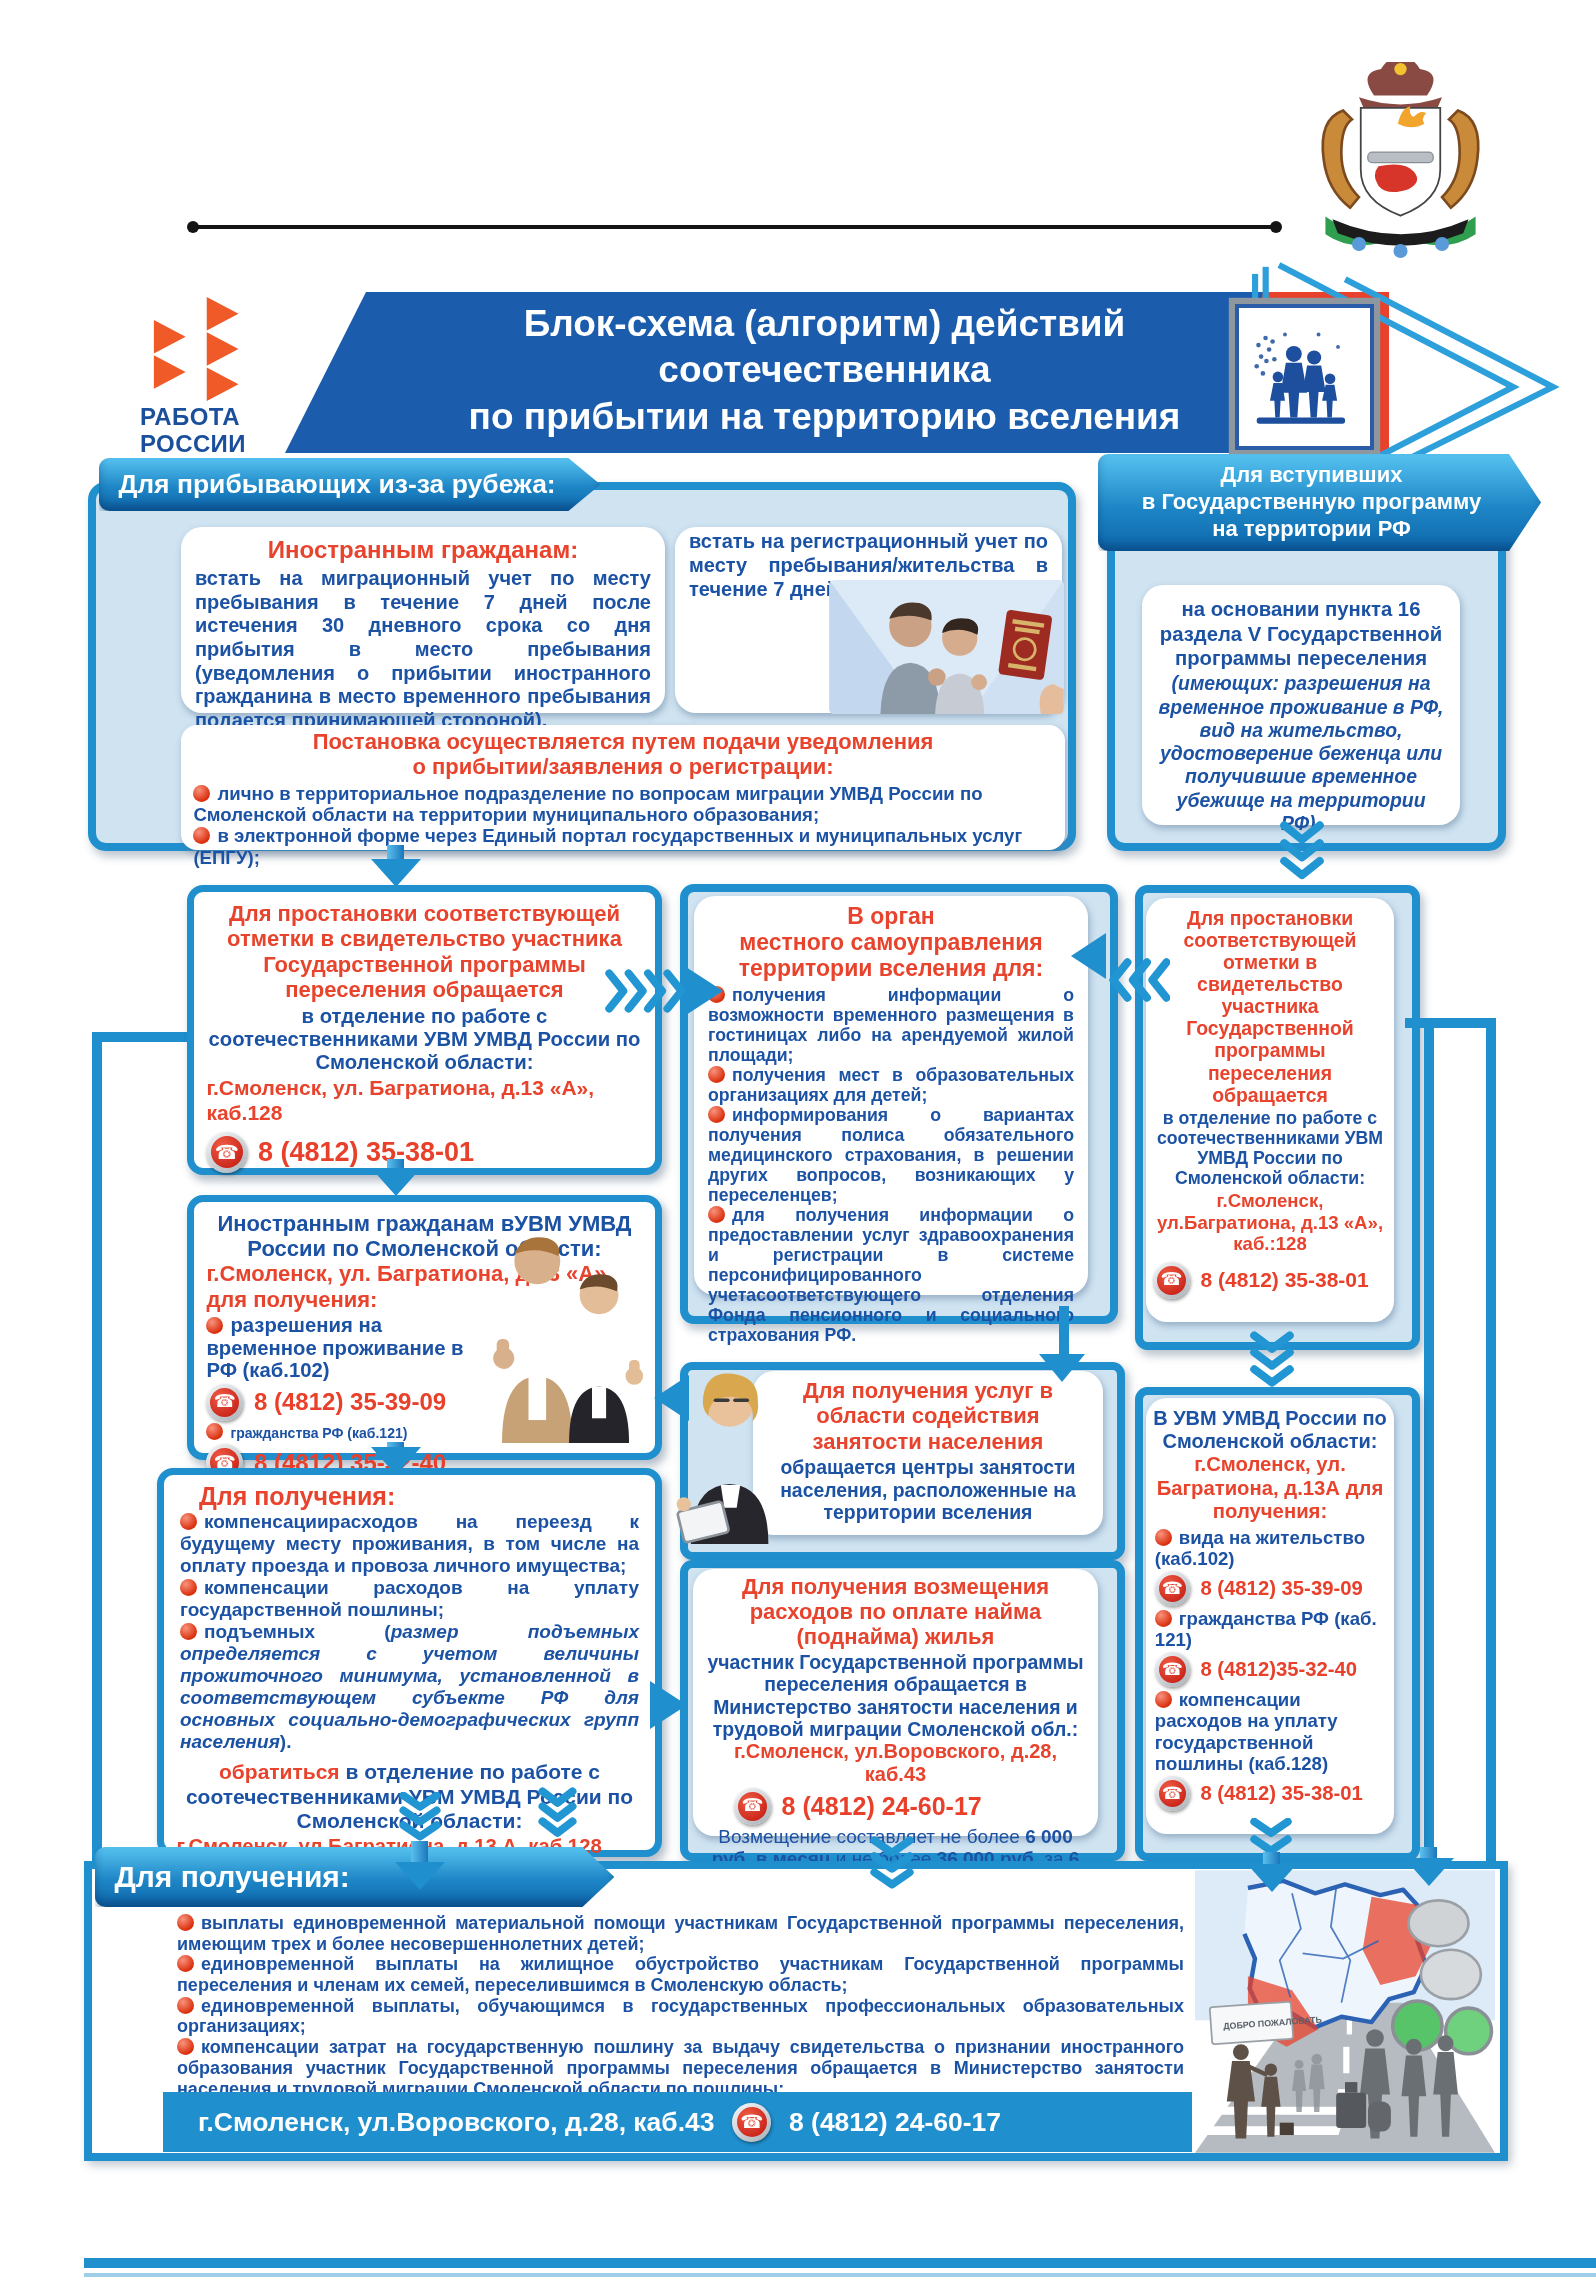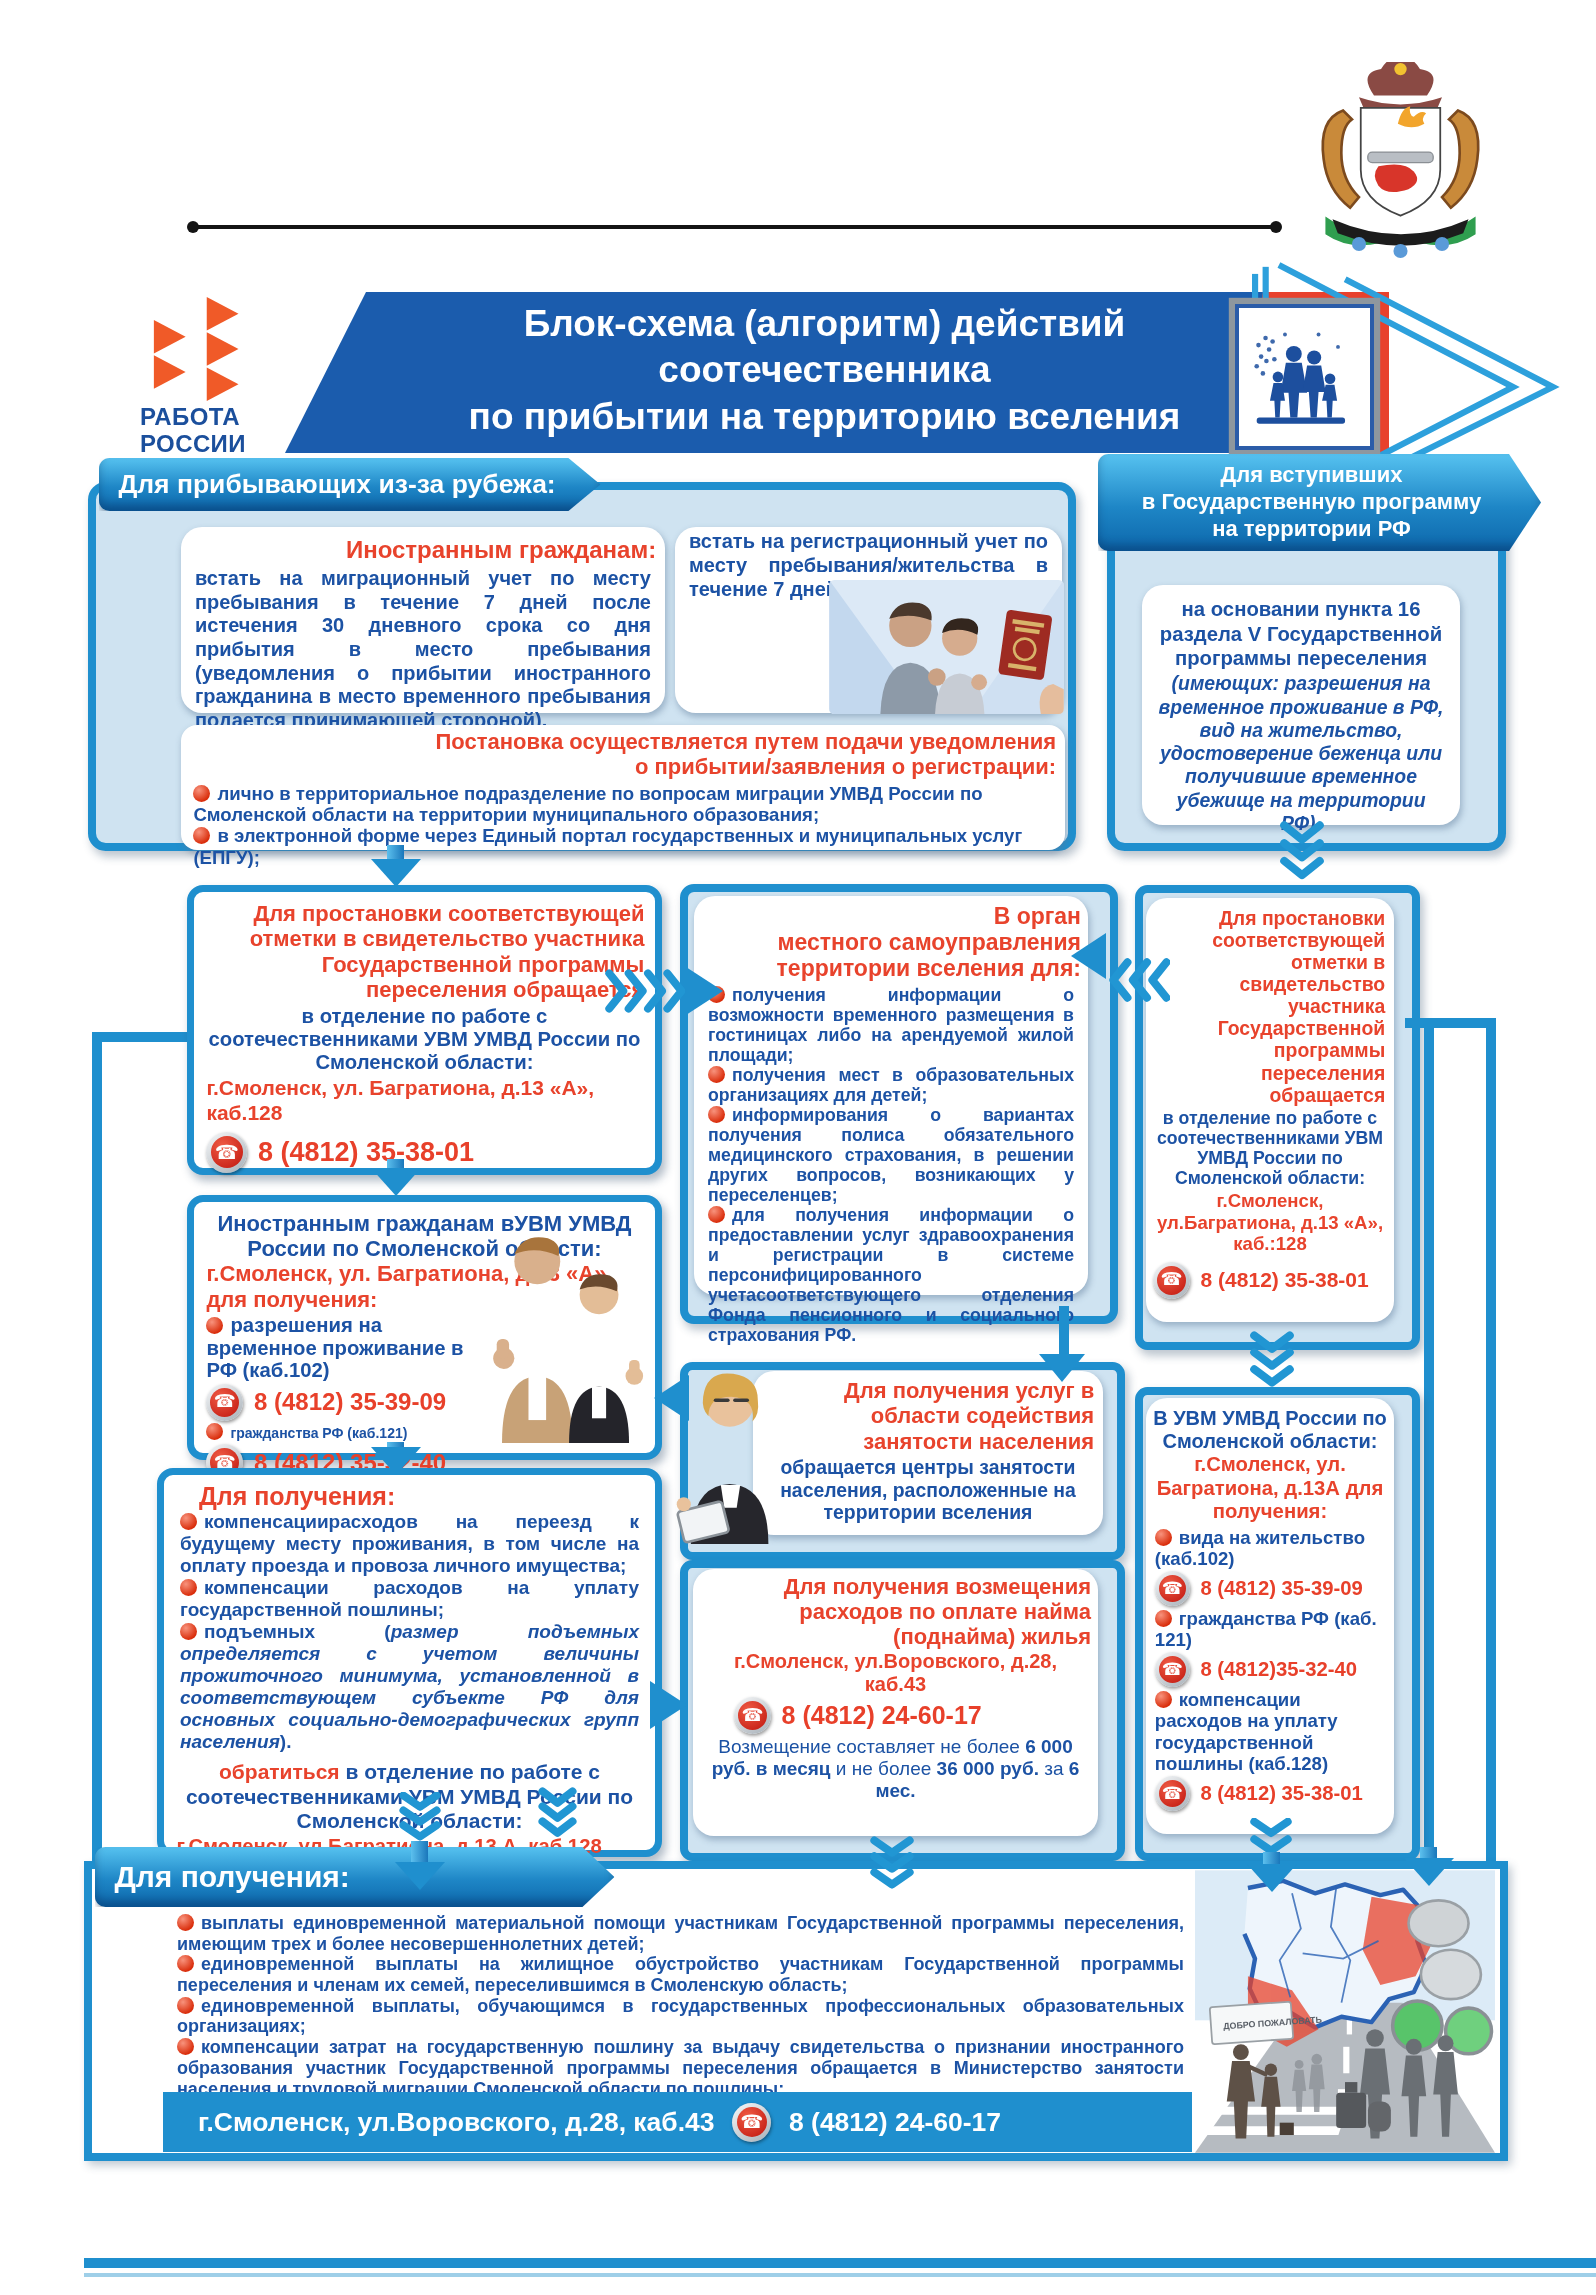--- a/index.html
+++ b/index.html
@@ -11,21 +11,21 @@
          box-shadow:3.5px 5.3px 8.8px rgba(40,70,100,.30);}
   .wbox{position:absolute;background:#fff;border-radius:21px;box-shadow:1.8px 3.5px 6.2px rgba(90,120,150,.45);}
   .bbox{position:absolute;background:#fff;border:7px solid #1f8fce;border-radius:16px;
         box-shadow:3.5px 5.3px 8px rgba(40,70,100,.35);}
   .tab{position:absolute;display:flex;align-items:center;color:#fff;font-weight:bold;
        padding:0 23px 0 19.4px;border-radius:10.6px 0 0 10.6px;
        background:linear-gradient(180deg,#56c2f0 0%,#1e86c6 55%,#0d67ab 100%);
        box-shadow:inset 0 -6.2px 8.8px rgba(5,35,80,.35),1.8px 3.5px 5.3px rgba(40,70,100,.4);
        clip-path:polygon(0 0,calc(100% - 32px) 0,100% 50%,calc(100% - 32px) 100%,0 100%);}
   .tabc{justify-content:center;text-align:center;padding:0 30px 0 14px;}
-  .rh{color:#e8432c;font-weight:bold;text-align:right;}
+  .rh{color:#e8432c;font-weight:bold;text-align:center;}
   .bh{color:#1c52a4;font-weight:bold;text-align:center;}
   .bp{color:#1c52a4;font-weight:bold;}
   .addr{color:#e8432c;font-weight:bold;}
   .jt{text-align:justify;}
   .dot{display:inline-block;width:17px;height:17px;border-radius:50%;vertical-align:-1.8px;
        background:radial-gradient(circle at 35% 30%,#f8937d,#d92c0a 72%);margin-right:7px;}
   .blt{margin:0;}
   .phone{display:flex;align-items:center;gap:10.6px;}
   .pico{flex:0 0 auto;width:41px;height:41px;border-radius:50%;
         background:linear-gradient(145deg,#f7f8f9,#a7b0b8);display:flex;align-items:center;justify-content:center;
@@ -365,20 +365,21 @@
     <path d="M30 203 q0 -66 44 -68 q44 2 44 68 z" fill="#26262c"></path>
     <path d="M64 136 h22 l-4 26 h-14 z" fill="#fff"></path>
     <rect x="18" y="160" width="52" height="36" rx="4" fill="#f2f4f6" stroke="#8b9299" stroke-width="3" transform="rotate(-14 44 178)"></rect>
     <circle cx="22" cy="158" r="8" fill="#e9c29c"></circle>
   </svg>
 
   <div class="panel" style="left:680px;top:1560px;width:429px;height:285px;border-radius:12.4px;"></div>
   <div class="ra" style="left:650px;top:1681px;z-index:7;"></div>
   <div class="wbox" style="left:693px;top:1569px;width:405px;height:267px;">
     <div class="rh" style="margin:5.3px 7px 0;font-size:22px;line-height:1.14;">Для получения возмещения расходов по оплате найма (поднайма) жилья</div>
+    <div class="bh" style="margin:1.8px 8.8px 0;font-size:19.4px;line-height:1.14;">участник Государственной программы переселения обращается в Министерство занятости населения и трудовой миграции Смоленской обл.:</div>
     <div class="addr" style="margin:0 8.8px;font-size:20px;text-align:center;">г.Смоленск, ул.Воровского, д.28, каб.43</div>
     <div class="phone" style="margin:1.8px 0 0 41px;">
       <span class="pico" style="width:37px;height:37px;">
           <span class="pici" style="width:29px;height:29px;font-size:17.7px;">☎</span>
         </span>
       <span class="pnum" style="font-size:25px;">8 (4812) 24-60-17</span>
     </div>
     <div class="bp" style="margin:1.8px 10.6px;font-size:19px;line-height:1.16;text-align:center;font-weight:normal;color:#1c52a4;">
       <span>Возмещение составляет не более </span><b>6 000 руб.</b><span> </span><b>в месяц</b><span> и не более </span><b>36 000 руб.</b><span> за </span><b>6 мес.</b>
     </div>

